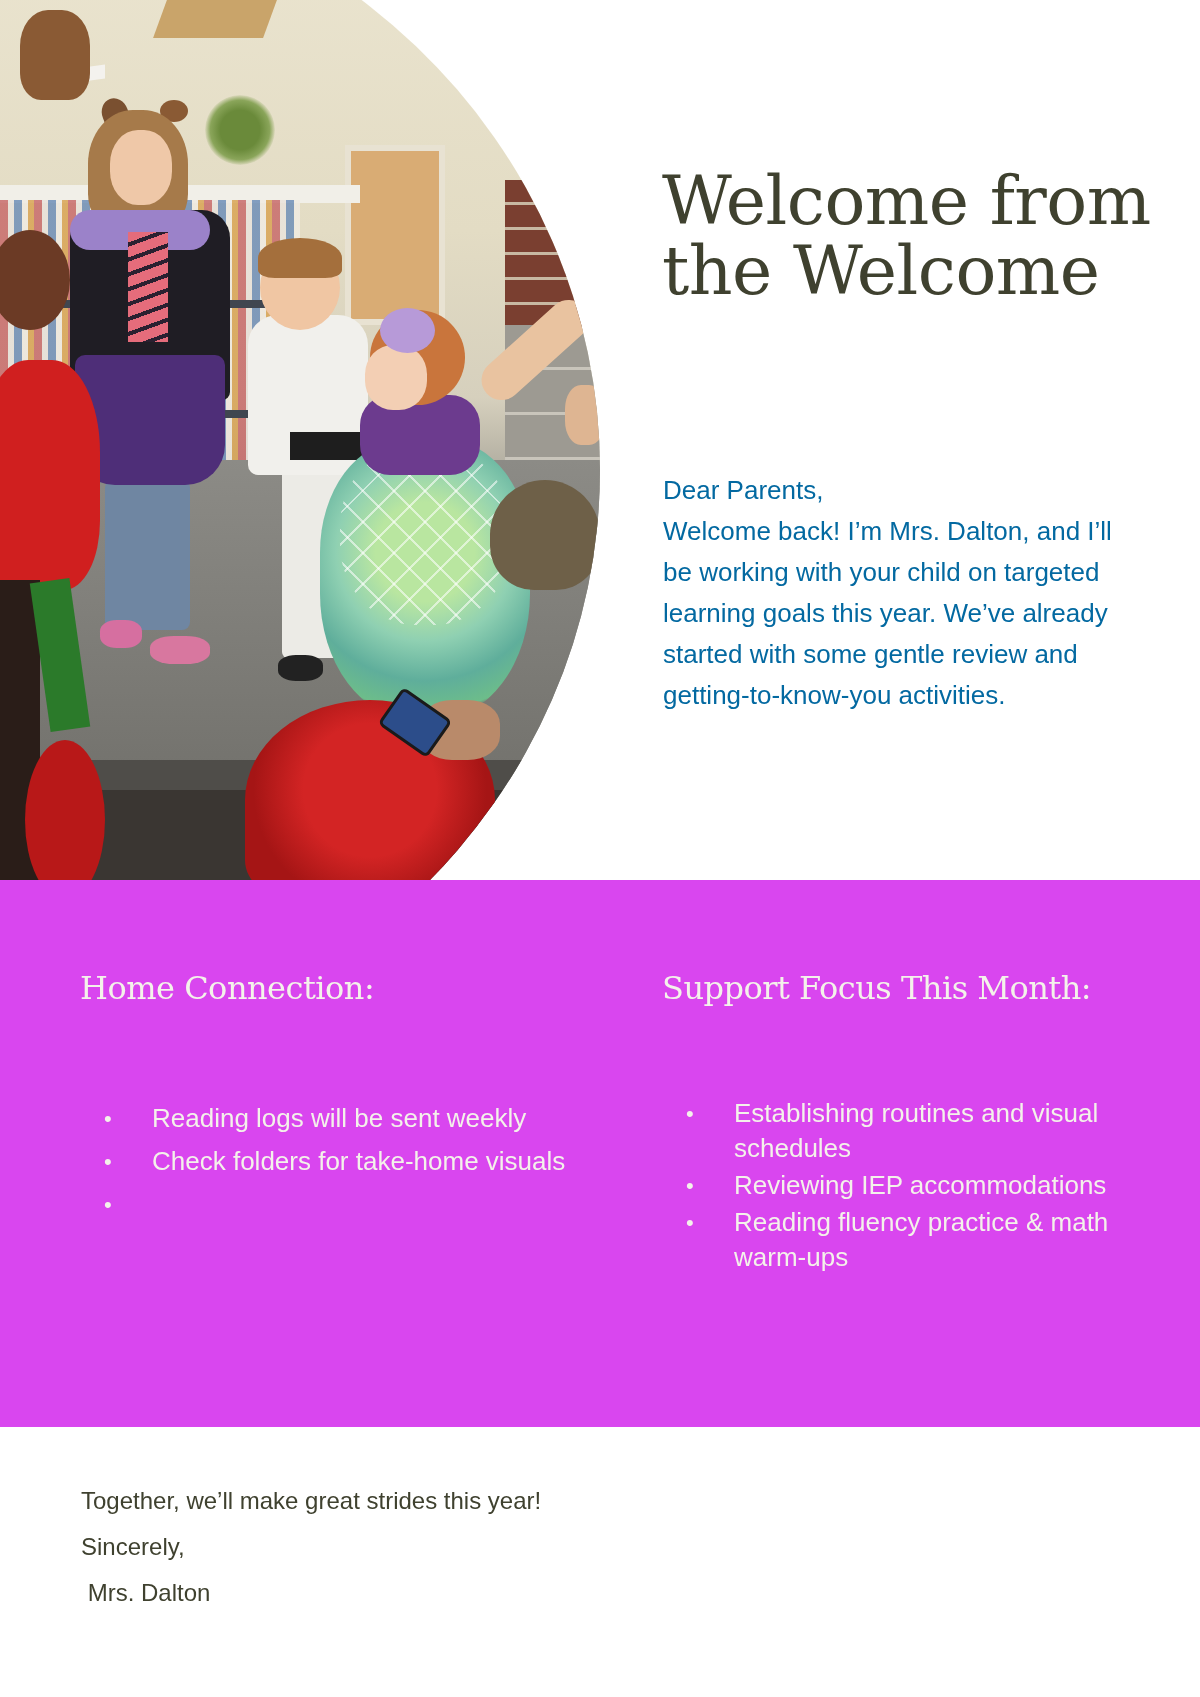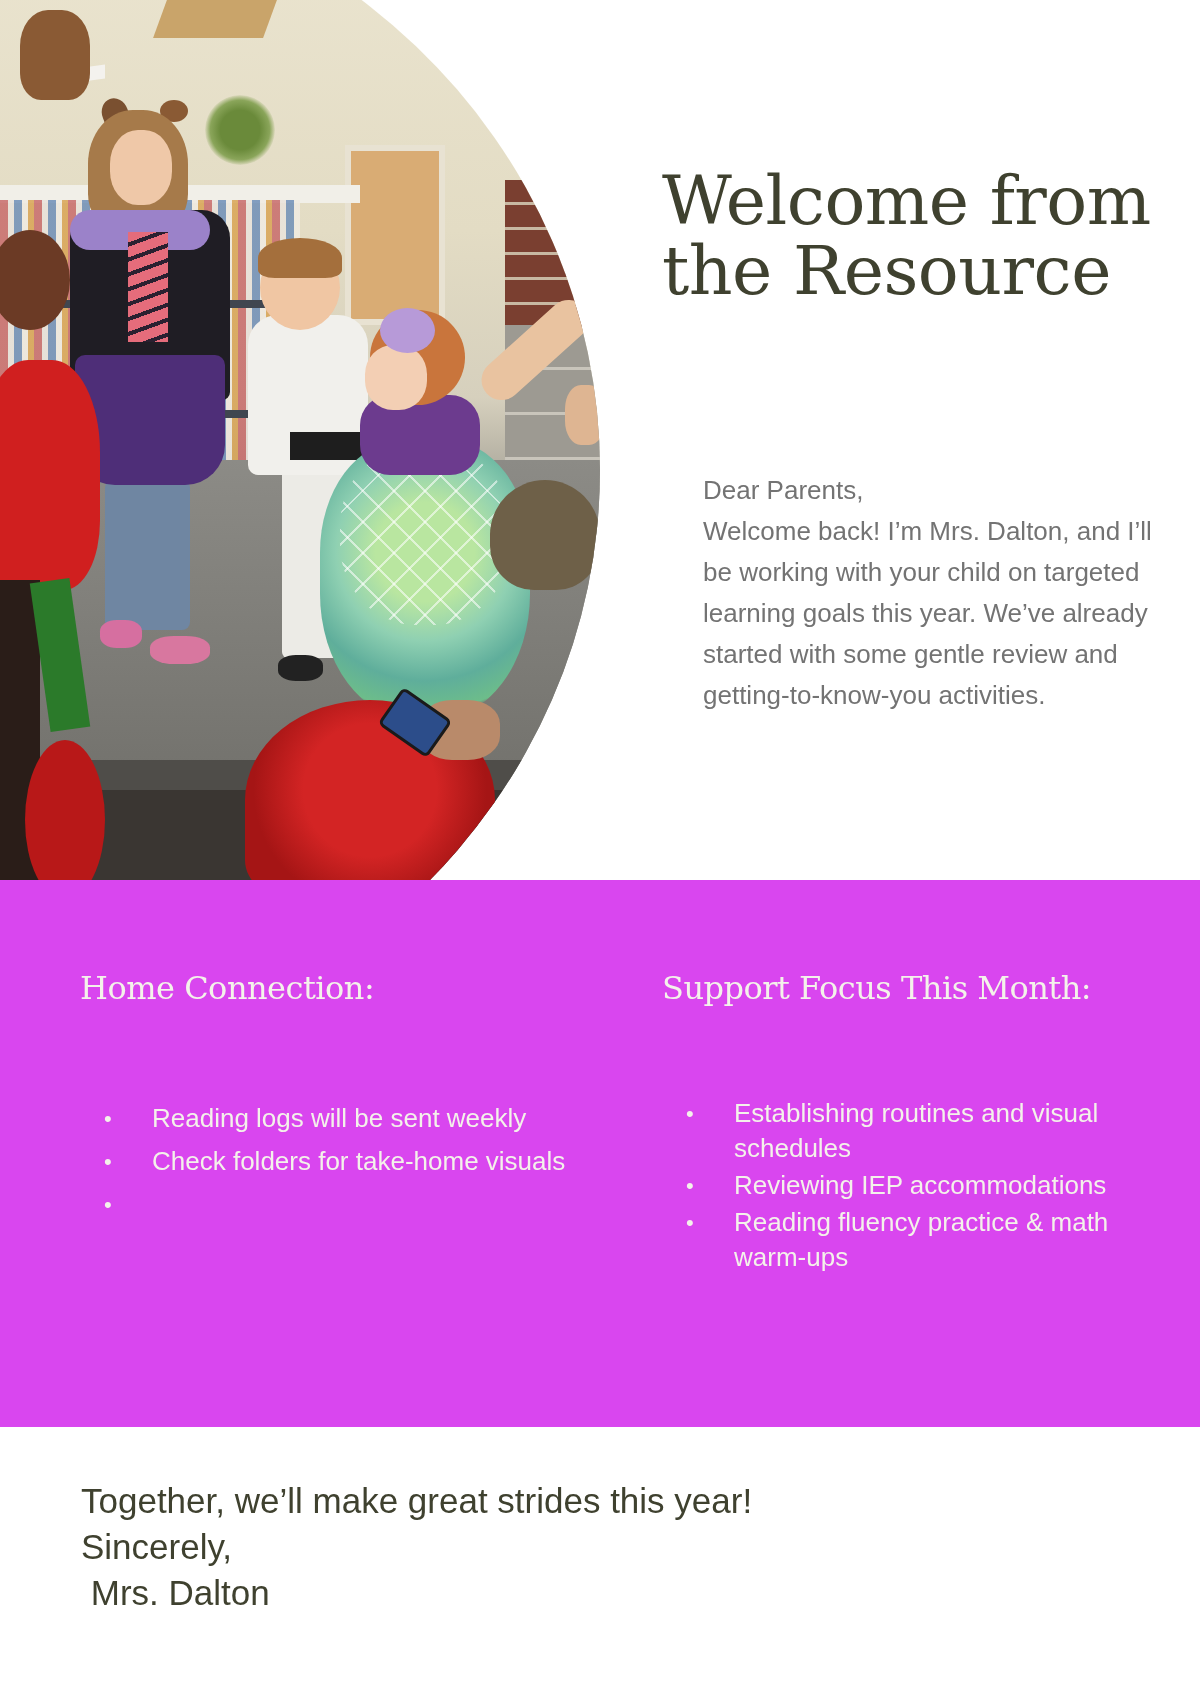--- a/index.html
+++ b/index.html
@@ -74,21 +74,21 @@
 
     
     .title {
       position: absolute; left: 662px; top: 166px; width: 500px;
       font-family: "DejaVu Serif", "Liberation Serif", serif; font-weight: 300;
       font-size: 68px; line-height: 70px; color: #3f412f; letter-spacing: -0.5px;
     }
     .title span { display: block; }
     .intro {
       position: absolute; left: 663px; top: 470px; width: 460px;
-      font-size: 26px; line-height: 41px; color: #737373; margin-left: 40px;
+      font-size: 26px; line-height: 41px; color: #0369a1;
     }
     .intro p { margin: 0; }
 
     
     .band {
       position: absolute; left: 0; top: 880px; width: 1200px; height: 547px; background: #d946ef;
       color: #f4f2ea;
     }
     .col { position: absolute; top: 0; }
     .col.left { left: 80px; width: 520px; }
@@ -104,21 +104,21 @@
     .col li { position: relative; padding-left: 72px; font-size: 26px; }
     .col.left li { line-height: 41px; margin-bottom: 2px; }
     .col.right li { line-height: 35px; margin-bottom: 2px; }
     .col li .bullet {
       position: absolute; left: 24px; top: 0; font-size: 22px;
     }
 
     
     .closing {
       position: absolute; left: 81px; top: 1478px; width: 700px;
-      font-size: 35px; line-height: 46px; color: #3f412f;
+      font-size: 24px; line-height: 46px; color: #3f412f;
     }
     .closing p { margin: 0; white-space: pre; }
   </style>
 </head>
 <body>
 
 <div class="photo-wrap">
   <div class="photo" role="img" aria-label="Children in costumes walking through a school library">
     <div class="scene">
       <div class="ceiling-beam"></div>
@@ -173,21 +173,21 @@
       <div class="red-chair"></div>
       <div class="red-chair-l"></div>
       <div class="man-hand"></div>
       <div class="phone"></div>
     </div>
   </div>
 </div>
 
 <h1 class="title">
   <span>Welcome from</span>
-  <span>the Resource</span>
+  <span>the Welcome</span>
 </h1>
 
 <div class="intro">
   <p>Dear Parents,</p>
   <p>Welcome back! I’m Mrs. Dalton, and I’ll be working with your child on targeted learning goals this year. We’ve already started with some gentle review and getting-to-know-you activities.</p>
 </div>
 
 <section class="band">
   <div class="col left">
     <h2>Home Connection:</h2>

